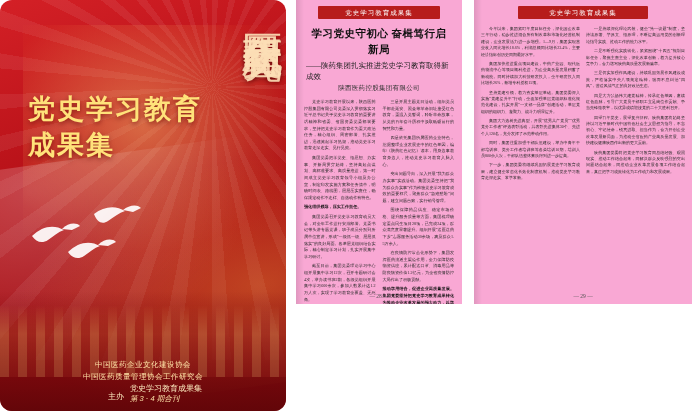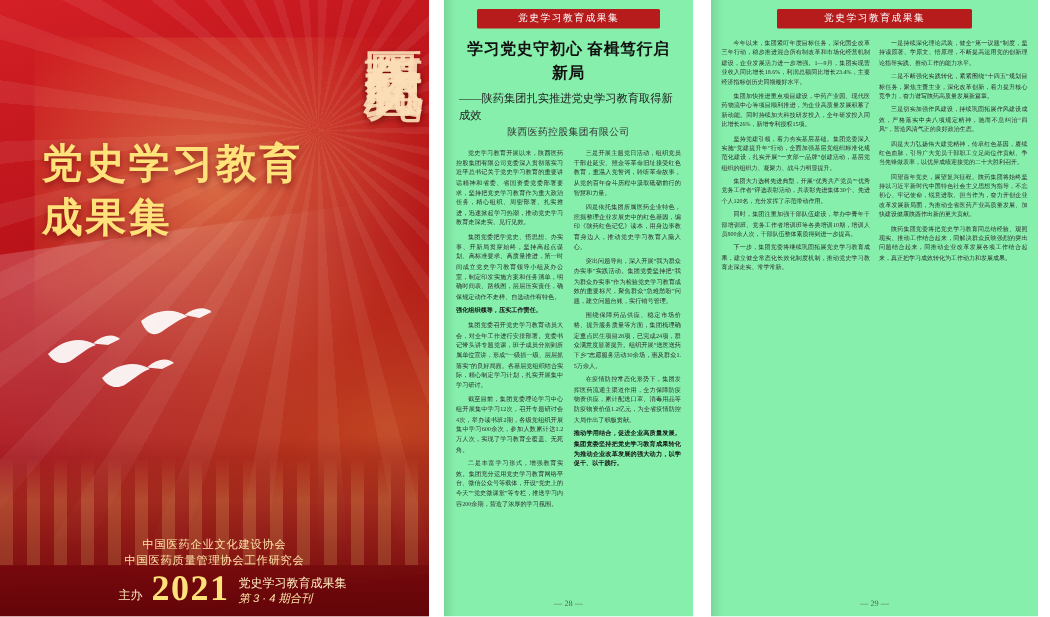--- a/index.html
+++ b/index.html
@@ -22,20 +22,21 @@
   }
 
   
   .cover {
     position: relative;
     width: 286px;
     height: 411px;
     overflow: hidden;
     background: #b5121b;
     background: linear-gradient(160deg, #d42026 0%, #b30f16 42%, #8d0b11 100%);
+    border-radius: 12px;
   }
   .cover-rays {
     position: absolute;
     top: -60px; left: -40px;
     width: 420px; height: 420px;
     background:
       repeating-conic-gradient(from 0deg at 60% 35%,
         rgba(255,255,255,0.08) 0deg 4deg,
         rgba(255,255,255,0.00) 4deg 11deg);
     opacity: .85;
@@ -154,22 +155,22 @@
   .issue-bot {
     font-size: 7.5px;
     color: #ffe3a8;
     line-height: 1.3;
     font-style: italic;
   }
 
   
   .inner {
     position: relative;
-    height: 411px;
-    background: #86efac;
+    height: 304px;
+    background: #f9a8d4;
     overflow: hidden;
   }
   .inner.left  { width: 166px; margin-left: 10px; }
   .inner.right { width: 218px; margin-left: 12px; }
 
   .page-header {
     position: absolute;
     top: 6px;
     height: 13px;
     background: #b71c1c;
@@ -279,21 +280,20 @@
         <path d="M70 18 C80 10, 92 9, 101 15 C95 17, 90 21, 84 25 C78 29, 73 26, 70 18 Z"></path>
         <path d="M99 14 C105 9, 113 8, 117 12 L109 16 Z"></path>
       </g>
     </svg>
 
     <div class="cover-footer">
       <div class="org-line">中国医药企业文化建设协会</div>
       <div class="org-line">中国医药质量管理协会工作研究会</div>
       <div class="footer-row">
         <span class="host-label">主办</span>
-        <span class="year">2021</span>
         <span class="issue-block">
           <span class="issue-top" style="display:block">党史学习教育成果集</span>
           <span class="issue-bot" style="display:block">第 3 · 4 期合刊</span>
         </span>
       </div>
     </div>
   </div>
 
   <div class="inner left">
     <div class="spine-shadow l"></div>

